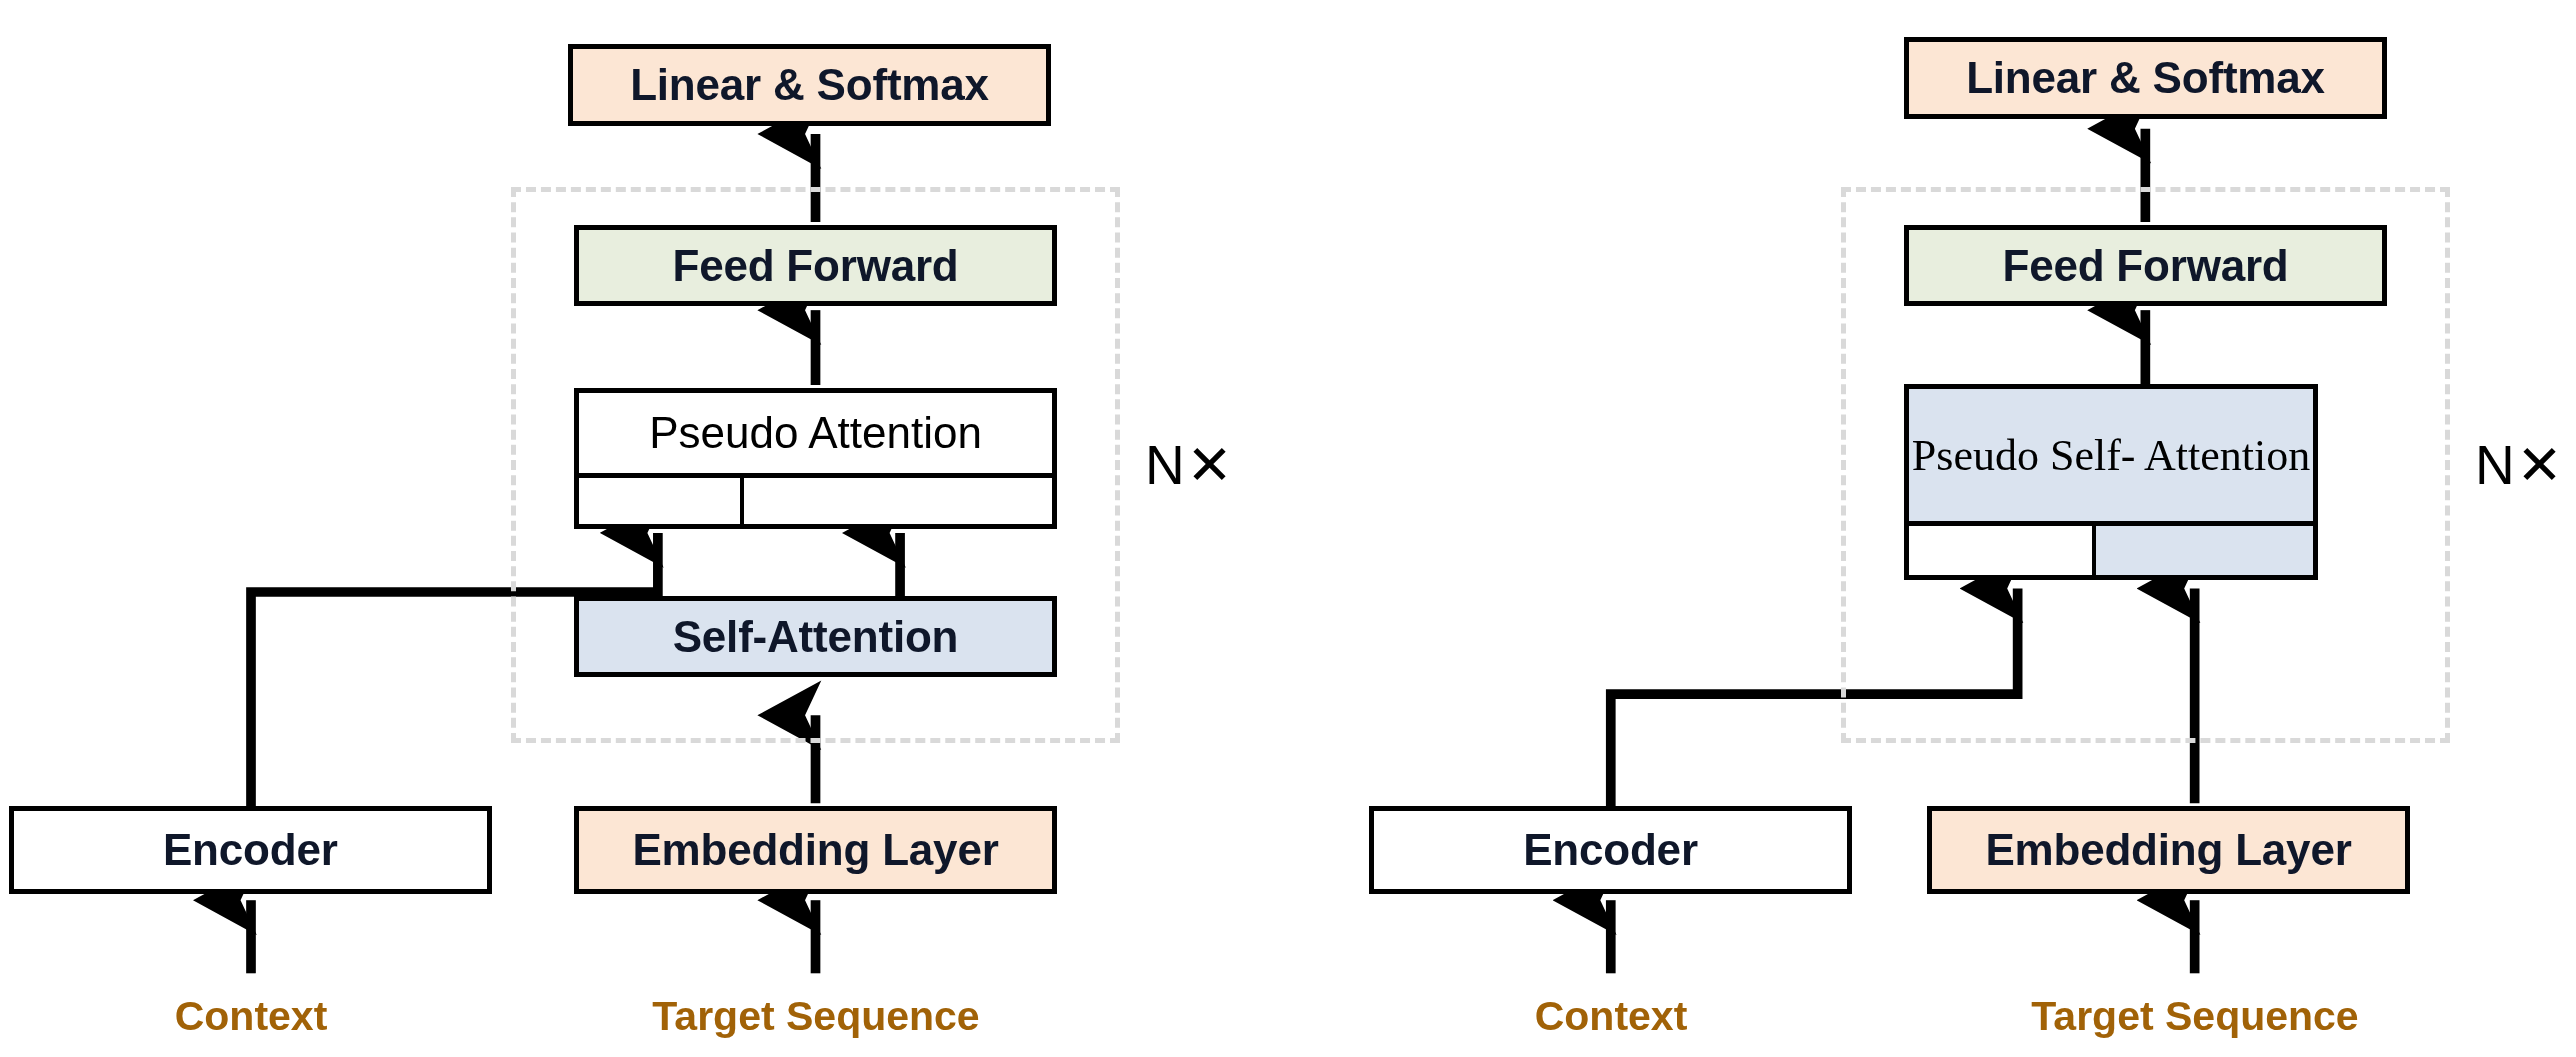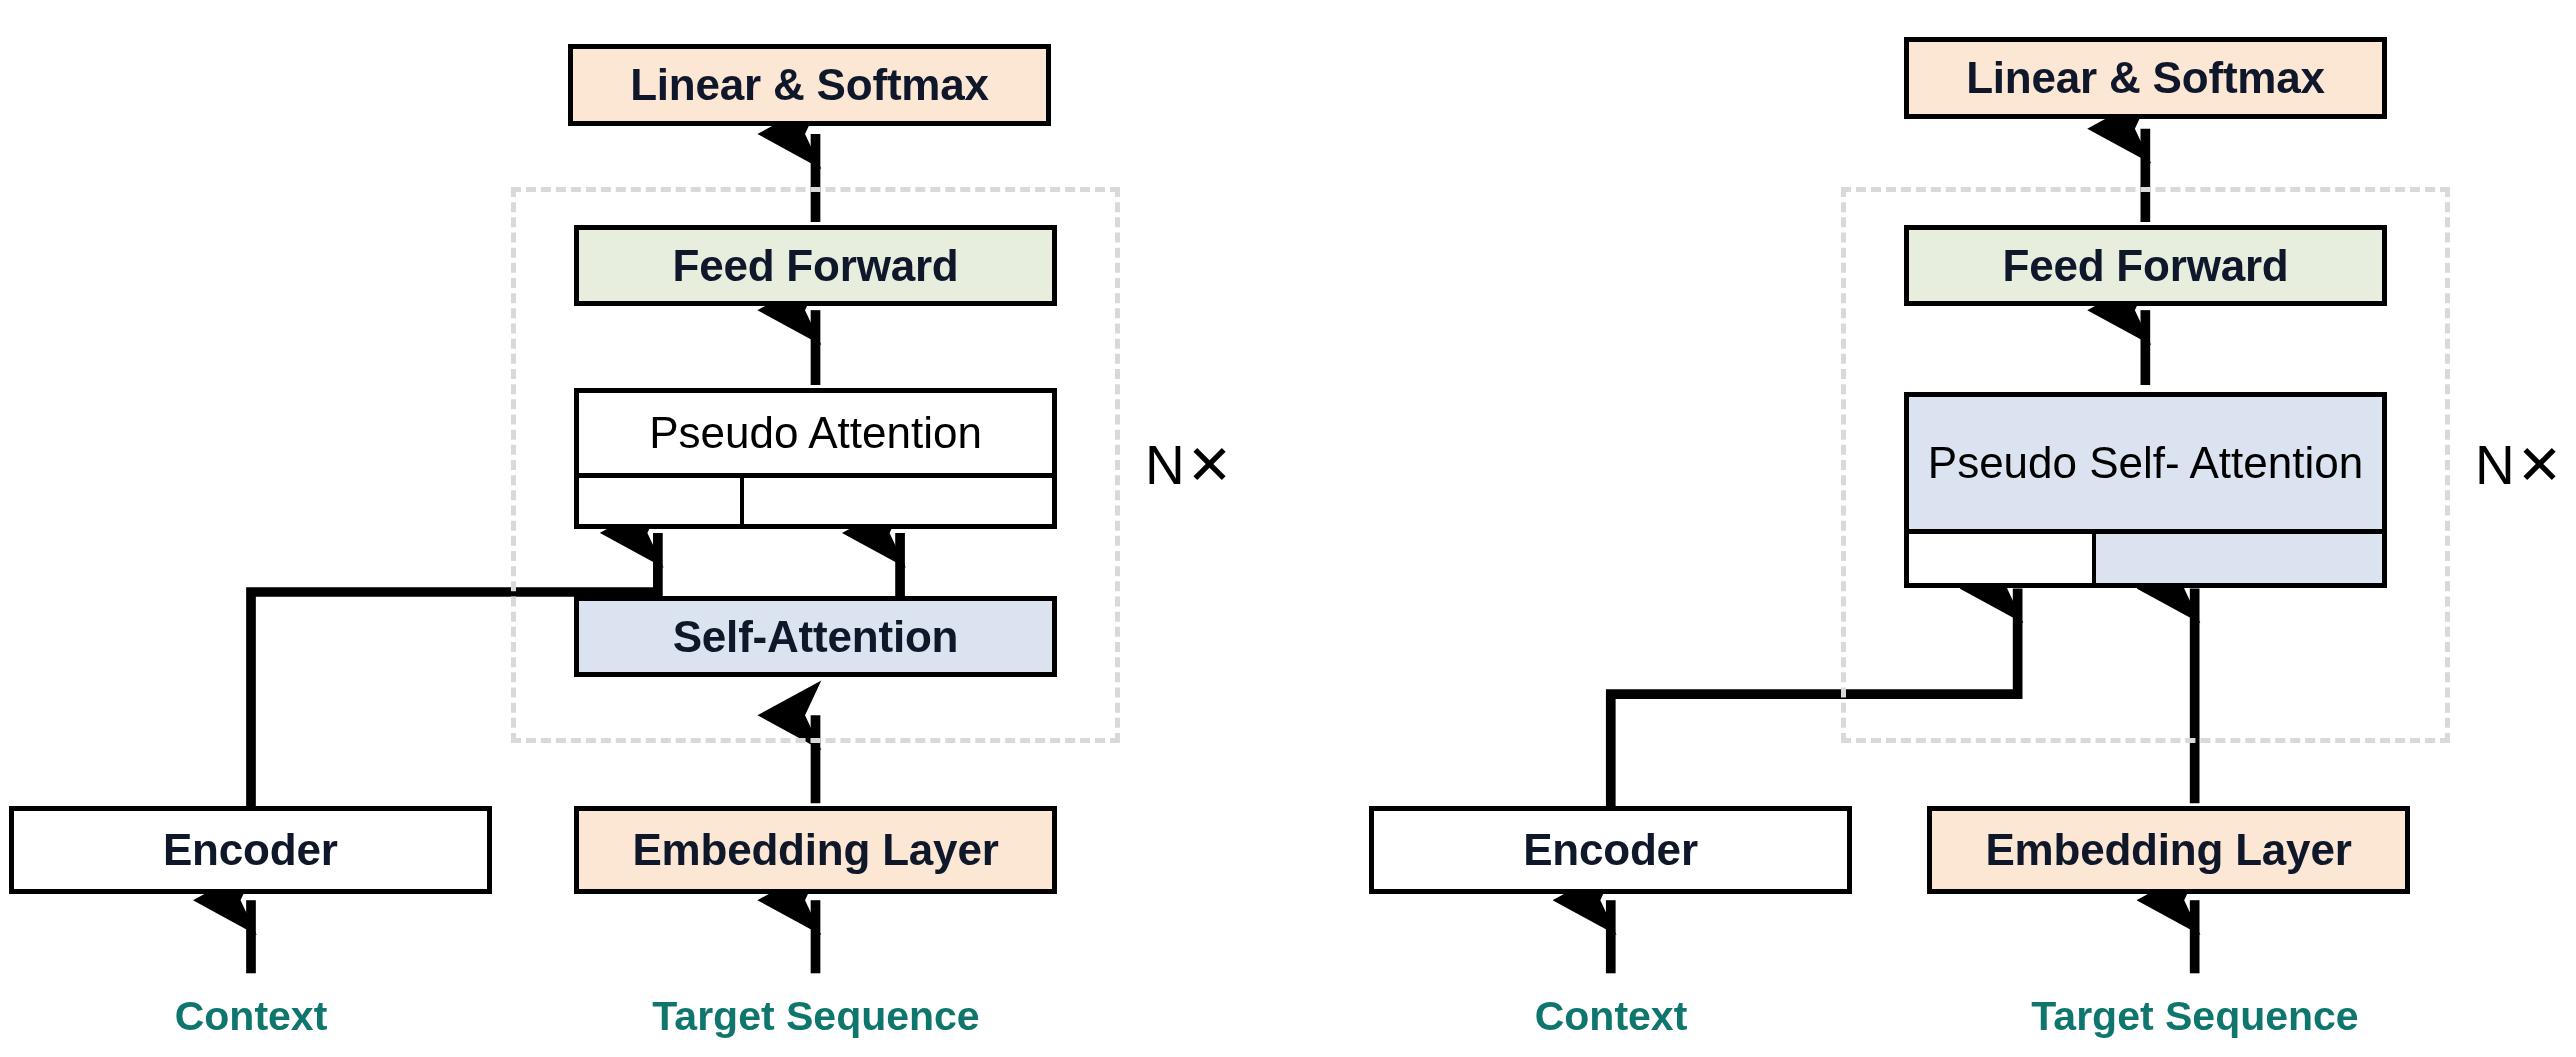--- a/index.html
+++ b/index.html
@@ -84,21 +84,21 @@
     position: absolute;
     box-sizing: border-box;
     border: 5.3px dashed #d9d9d9;
     background: transparent;
   }
 
   
   .caption {
     position: absolute;
     font-weight: bold;
-    color: #0f766e;
+    color: #a16207;
     text-align: center;
     white-space: nowrap;
   }
   .repeat-mark {
     position: absolute;
     font-weight: normal;
     color: #000000;
     white-space: nowrap;
     letter-spacing: 1.8px;
   }
@@ -185,21 +185,21 @@
   <div class="repeat-mark" style="left:2475px; top:433px; font-size:55px;">N✕</div>
 
   <div class="node fill-peach" style="left:1904px; top:37px; width:483px; height:82px;">
     <span class="label" style="font-size:44px;">Linear &amp; Softmax</span>
   </div>
 
   <div class="node fill-green" style="left:1904px; top:225px; width:483px; height:81px;">
     <span class="label" style="font-size:44px;">Feed Forward</span>
   </div>
 
-  <div class="attn fill-blue" style="left:1904px; top:392px; width:483px; height:196px;">
+  <div class="attn fill-blue" style="left:1904px; top:384px; width:414px; height:196px;font-family:Liberation Serif, serif;">
     <div class="attn-main fill-blue">
       <span class="label" style="font-size:44px;">Pseudo Self-
 Attention</span>
     </div>
     <div class="attn-foot" style="height:49px;">
       <div class="foot-cell-left fill-white" style="width:187px;"></div>
       <div class="foot-cell-right fill-blue"></div>
     </div>
   </div>
 

